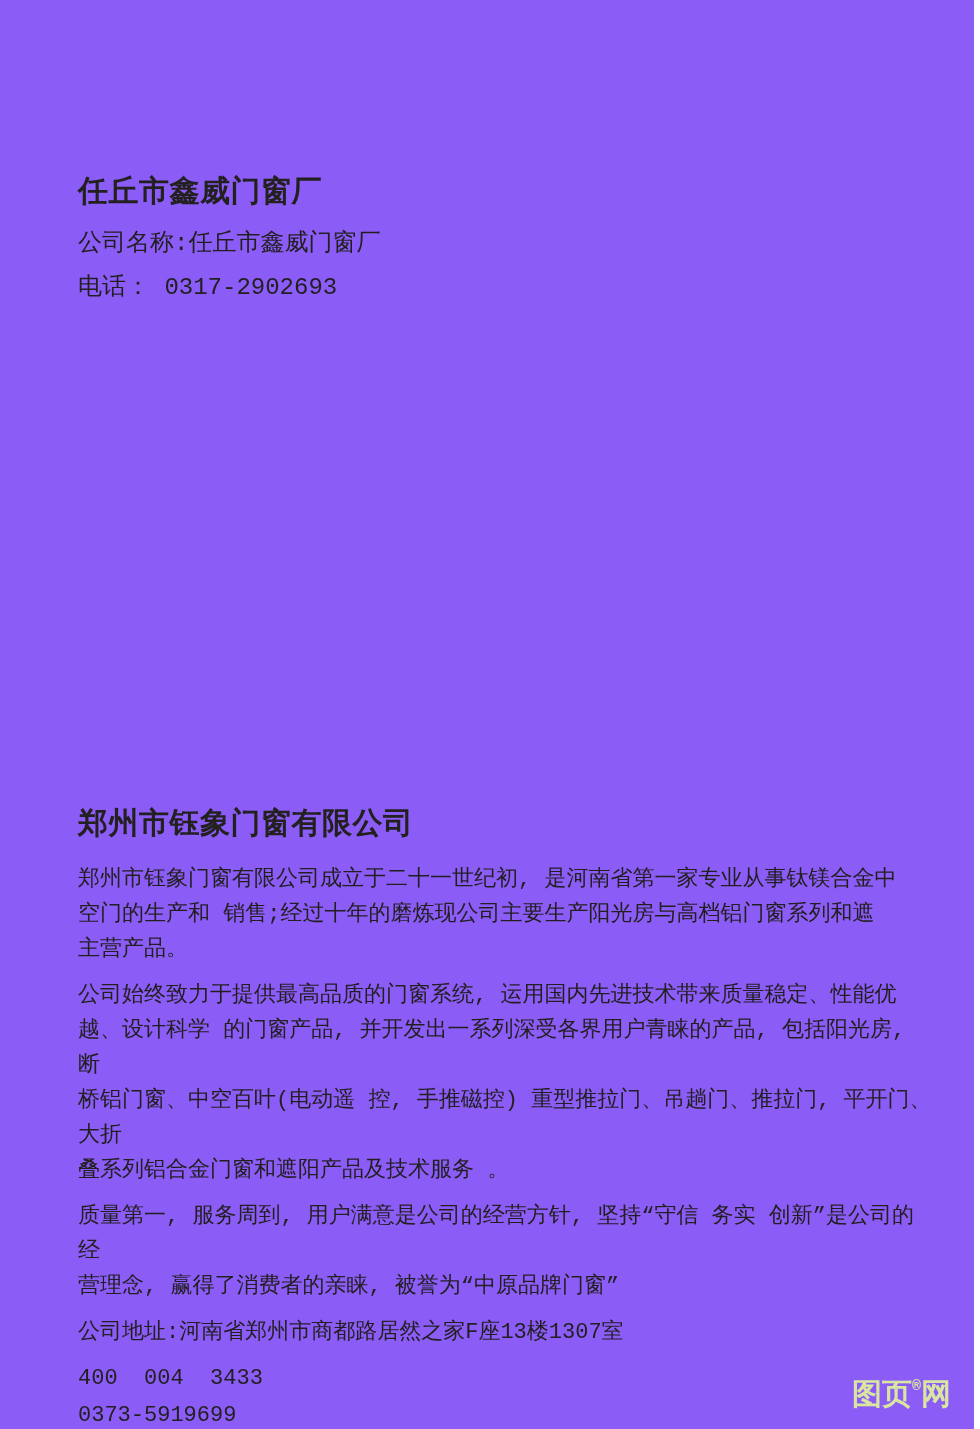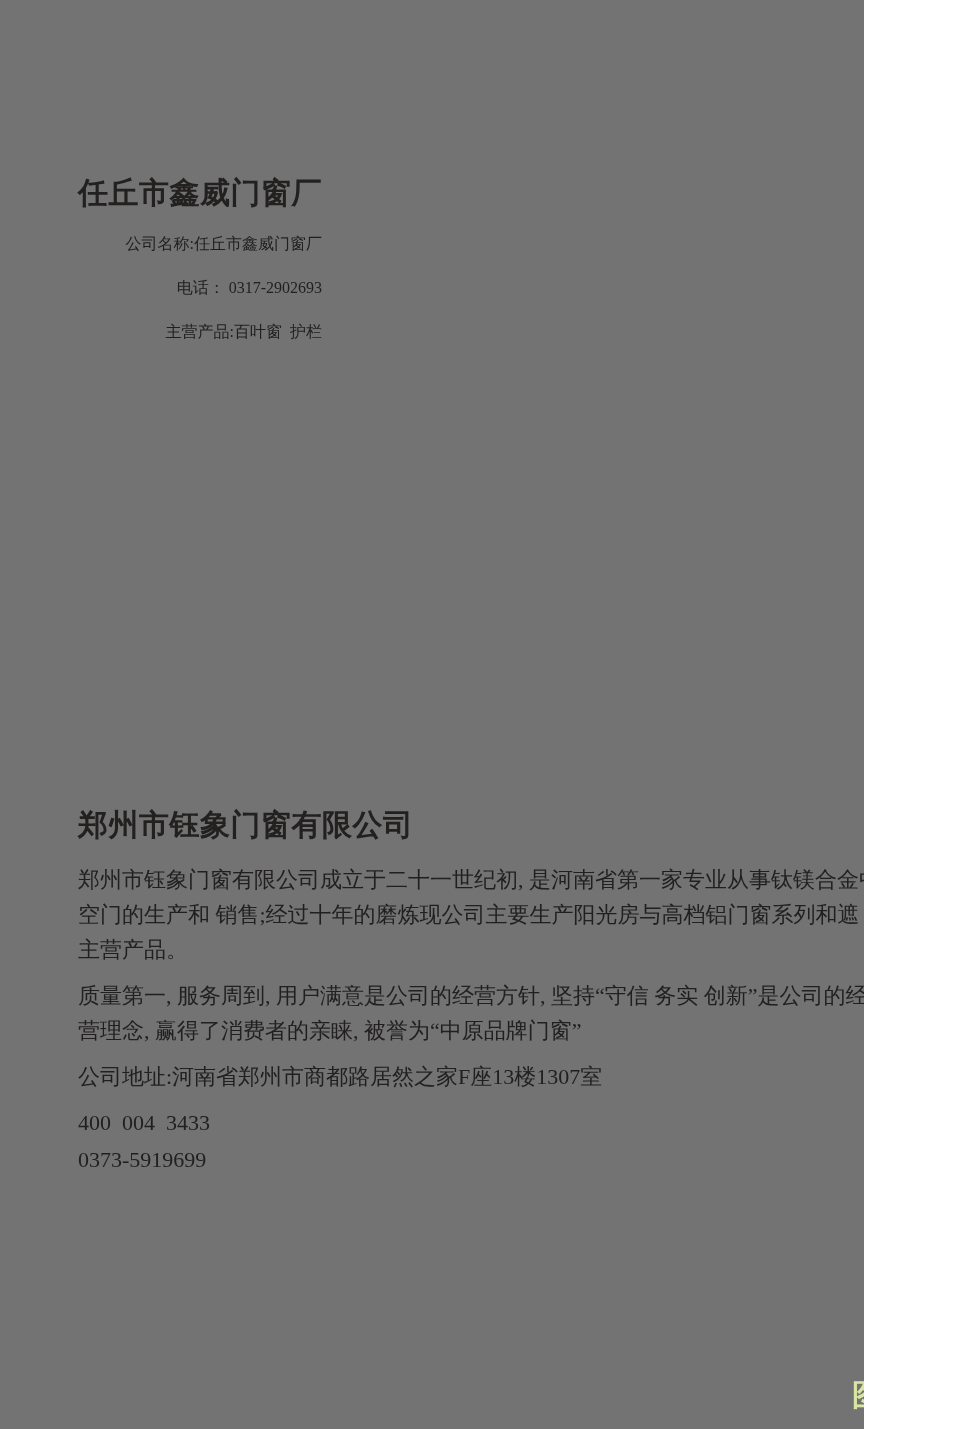--- a/index.html
+++ b/index.html
@@ -2,25 +2,25 @@
 <html lang="zh"><head>
 <meta charset="utf-8">
 <style>
   html, body {
     margin: 0;
     padding: 0;
     background: #ffffff;
   }
   .page {
     position: relative;
-    width: 864px;
+    width: 974px;
     height: 1429px;
-    background: #737373;
+    background: #8b5cf6;
     overflow: hidden;
-    font-family: Liberation Serif, serif;
+    font-family: Liberation Mono, monospace;
     color: #211f1f;
   }
   .company-1 {
     position: absolute;
     left: 78px;
     top: 177px;
   }
   .company-2 {
     position: absolute;
     left: 78px;
@@ -36,25 +36,24 @@
     letter-spacing: 0.5px;
     color: #232020;
     white-space: nowrap;
   }
   .company-2 .company-title {
     line-height: 34px;
     margin-bottom: 20px;
   }
   .c1-line {
     margin: 24px 0 0 0;
-    font-size: 16px;
+    font-size: 24px;
     line-height: 22px;
     font-weight: 500;
     white-space: pre-wrap;
-    text-align: right;
   }
   .c1-line + .c1-line {
     margin-top: 22px;
   }
   .para {
     margin: 0 0 11px 0;
     font-size: 22px;
     line-height: 35px;
     font-weight: 500;
     white-space: pre-wrap;
@@ -83,28 +82,31 @@
 </style>
 </head>
 <body>
 
 <div class="page">
 
   <section class="company-1">
     <h1 class="company-title">任丘市鑫威门窗厂</h1>
     <p class="c1-line">公司名称:任丘市鑫威门窗厂</p>
     <p class="c1-line">电话： 0317-2902693</p>
-    <p class="c1-line">主营产品:百叶窗  护栏</p>
   </section>
 
   <section class="company-2">
     <h2 class="company-title">郑州市钰象门窗有限公司</h2>
     <p class="para">郑州市钰象门窗有限公司成立于二十一世纪初, 是河南省第一家专业从事钛镁合金中
 空门的生产和 销售;经过十年的磨炼现公司主要生产阳光房与高档铝门窗系列和遮
 主营产品。</p>
+    <p class="para">公司始终致力于提供最高品质的门窗系统, 运用国内先进技术带来质量稳定、性能优
+越、设计科学 的门窗产品, 并开发出一系列深受各界用户青睐的产品, 包括阳光房, 断
+桥铝门窗、中空百叶(电动遥 控, 手推磁控) 重型推拉门、吊趟门、推拉门, 平开门、大折
+叠系列铝合金门窗和遮阳产品及技术服务 。</p>
     <p class="para">质量第一, 服务周到, 用户满意是公司的经营方针, 坚持“守信 务实 创新”是公司的经
 营理念, 赢得了消费者的亲睐, 被誉为“中原品牌门窗”</p>
     <p class="para">公司地址:河南省郑州市商都路居然之家F座13楼1307室</p>
     <p class="para tighter">400  004  3433</p>
     <p class="para">0373-5919699</p>
   </section>
 
   <div class="watermark">
     <span>图页</span><sup>®</sup><span>网</span>
   </div>

